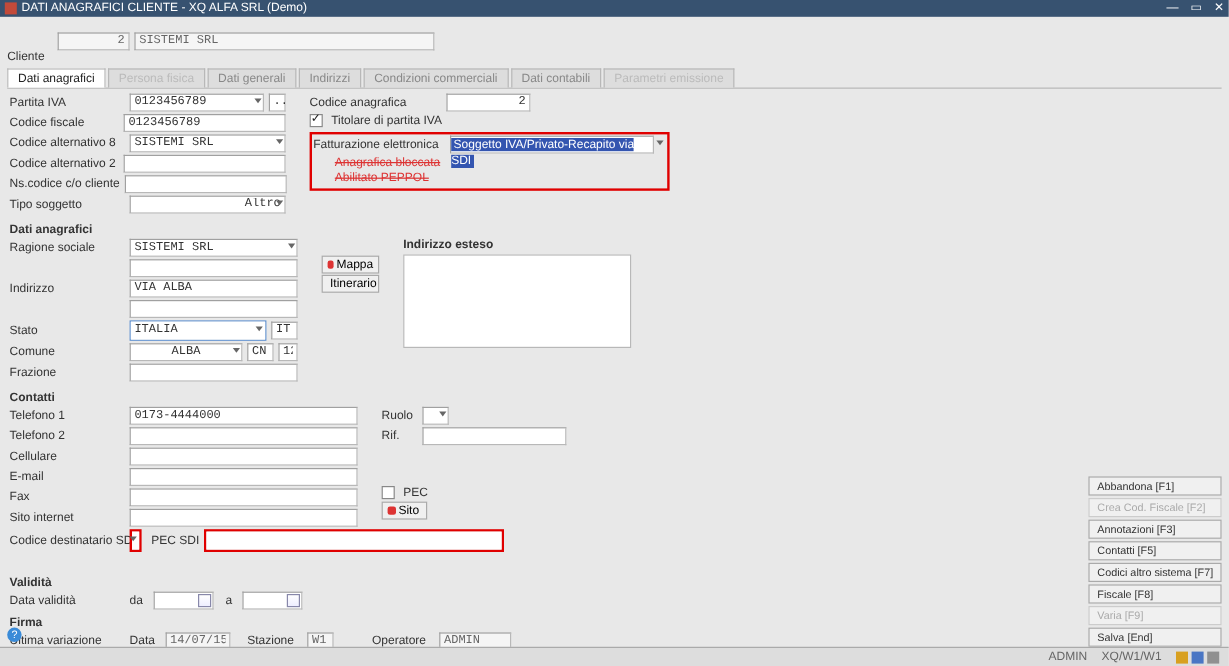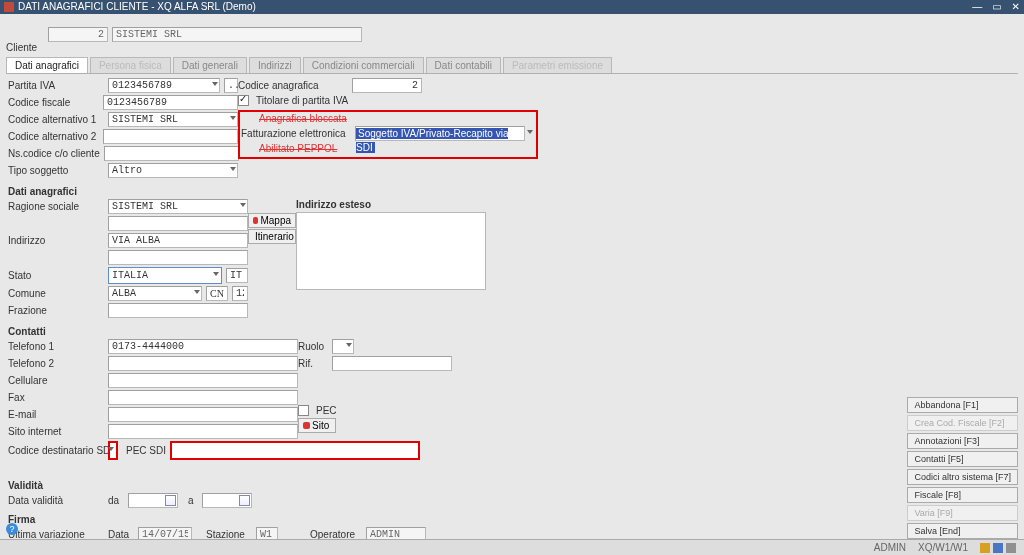--- a/index.html
+++ b/index.html
@@ -18,21 +18,21 @@
 .inp.right { text-align: right; }
 .dd { position: relative; }
 .dd::after { content: ""; position: absolute; right: 2px; top: 4px; width: 0; height: 0; border-left: 3px solid transparent; border-right: 3px solid transparent; border-top: 4px solid #666; }
 .tabs { display: flex; border-bottom: 1px solid #b0b0b0; margin: 2px 6px 0 6px; }
 .tab { padding: 2px 8px; margin-right: 2px; background: #ddd; border: 1px solid #b8b8b8; border-bottom: none; color: #888; font-size: 10px; cursor: pointer; }
 .tab.active { background: #fff; color: #222; }
 .tab.disabled { color: #bbb; }
 .panel { background: #e8e8e8; padding: 4px 8px; }
 .group-label { font-weight: bold; color: #333; margin: 6px 0 2px 0; }
 .col { display: flex; flex-direction: column; }
-.section { display: flex; align-items: flex-start; }
+.section { display: flex; align-items: flex-start; gap: 20px; }
 .form-grid .row .lbl { width: 96px; }
 .chk { display: inline-block; width: 11px; height: 11px; border: 1px solid #888; background: #fff; vertical-align: middle; position: relative; margin-right: 3px; }
 .chk.checked::after { content: "✓"; position: absolute; top: -3px; left: 0; font-size: 10px; color: #222; }
 .redbox { border: 2px solid #e00000; padding: 1px; }
 .redbox-sm { border: 2px solid #e00000; }
 .mapbtn { background: #f0f0f0; border: 1px solid #aaa; height: 15px; line-height: 13px; padding: 0 4px; display: flex; align-items: center; gap: 2px; font-size: 9px; cursor: pointer; }
 .mapbtn .dot { width: 7px; height: 7px; background: #d33; border-radius: 2px; display: inline-block; }
 .highlight-sel { background: #3455b0; color: #fff; padding: 0 2px; }
 .textarea { background: #fff; border: 1px solid #b8b8b8; resize: none; font-size: 10px; padding: 2px; }
 .footer { position: absolute; bottom: 16px; right: 6px; display: flex; gap: 2px; flex-direction: column; }
@@ -84,59 +84,59 @@
     <div class="row">
           <span class="lbl">Partita IVA</span>
           <div class="dd" style="flex:1"><input class="inp" style="width: 100%;" value="0123456789"></div>
           <span class="inp" style="width:14px;text-align:center">..</span>
         </div>
     <div class="row">
           <span class="lbl">Codice fiscale</span>
           <input class="inp" style="flex: 1 1 0%;" value="0123456789">
         </div>
     <div class="row">
-          <span class="lbl">Codice alternativo 1</span>
+          <span class="lbl">Codice alternativo 8</span>
           <div class="dd" style="flex:1"><input class="inp" style="width: 100%;" value="SISTEMI SRL"></div>
         </div>
     <div class="row">
           <span class="lbl">Codice alternativo 2</span>
           <input class="inp" style="flex: 1 1 0%;" value="">
         </div>
     <div class="row">
           <span class="lbl">Ns.codice c/o cliente</span>
           <input class="inp" style="flex: 1 1 0%;" value="">
         </div>
     <div class="row">
           <span class="lbl">Tipo soggetto</span>
-          <div class="dd" style="flex:1"><input class="inp" style="width: 100%;" value="Altro"></div>
+          <div class="dd" style="flex:1"><input class="inp" style="width: 100%; text-align: right;" value="Altro"></div>
         </div>
   </div>
 
   <div class="col form-grid" style="width:300px">
     <div class="row">
           <span class="lbl" style="width:110px">Codice anagrafica</span>
           <input class="inp right" style="width: 70px;" value="2">
         </div>
     <div class="row">
           <span class="chk checked"></span>
           <span class="lbl">Titolare di partita IVA</span>
         </div>
     <div class="redbox" style="margin-top:2px">
-      <div class="row">
-            <span class="chk" style="visibility:hidden"></span>
-            <span class="lbl strike" style="color:#d33">Anagrafica bloccata</span>
-          </div>
       <div class="row">
         <span class="lbl" style="width:110px">Fatturazione elettronica</span>
         <div class="dd" style="flex:1">
               <div class="inp" style="width:170px;padding:0"><span class="highlight-sel">Soggetto IVA/Privato-Recapito via SDI</span></div>
             </div>
       </div>
       <div class="row">
             <span class="chk" style="visibility:hidden"></span>
+            <span class="lbl strike" style="color:#d33">Anagrafica bloccata</span>
+          </div>
+      <div class="row">
+            <span class="chk" style="visibility:hidden"></span>
             <span class="lbl strike" style="color:#d33">Abilitato PEPPOL</span>
           </div>
     </div>
   </div>
 </div>
 
 <div class="group-label">Dati anagrafici</div>
 <div class="section">
   <div class="col form-grid" style="width:240px">
     <div class="row">
@@ -155,22 +155,22 @@
           <span class="lbl"></span>
           <input class="inp" style="flex: 1 1 0%;">
         </div>
     <div class="row">
           <span class="lbl">Stato</span>
           <div class="dd" style="flex:1;border:1px solid #5a8ed0"><input class="inp" style="width: 100%; border: none;" value="ITALIA"></div>
           <input class="inp" style="width: 22px;" value="IT">
         </div>
     <div class="row">
           <span class="lbl">Comune</span>
-          <div class="dd" style="flex:1"><input class="inp" style="width: 100%;" value="ALBA"></div>
-          <input class="inp" style="width: 22px; font-family: Liberation Serif, serif;" value="CN">
+          <div class="dd" style="flex:1"><input class="inp" style="width: 100%; text-align: center;" value="ALBA"></div>
+          <input class="inp" style="width: 22px;" value="CN">
           <input class="inp" style="width: 16px;" value="12051">
         </div>
     <div class="row">
           <span class="lbl">Frazione</span>
           <input class="inp" style="flex: 1 1 0%;">
         </div>
   </div>
   <div class="col" style="width:48px;padding-top:14px;gap:1px">
     <div class="mapbtn">
           <span class="dot"></span>
@@ -196,25 +196,25 @@
         </div>
     <div class="row">
           <span class="lbl">Telefono 2</span>
           <input class="inp" style="flex: 1 1 0%;">
         </div>
     <div class="row">
           <span class="lbl">Cellulare</span>
           <input class="inp" style="flex: 1 1 0%;">
         </div>
     <div class="row">
+          <span class="lbl">E-mail</span>
+          <input class="inp" style="flex: 1 1 0%;">
+        </div>
+    <div class="row">
           <span class="lbl">Fax</span>
-          <input class="inp" style="flex: 1 1 0%;">
-        </div>
-    <div class="row">
-          <span class="lbl">E-mail</span>
           <input class="inp" style="flex: 1 1 0%;">
         </div>
     <div class="row">
           <span class="lbl">Sito internet</span>
           <input class="inp" style="flex: 1 1 0%;">
         </div>
     <div class="row">
       <span class="lbl">Codice destinatario SDI</span>
       <div class="redbox-sm dd" style="width:46px"><input class="inp" style="width: 100%; border: none;"></div>
       <span style="width:20px"></span>

